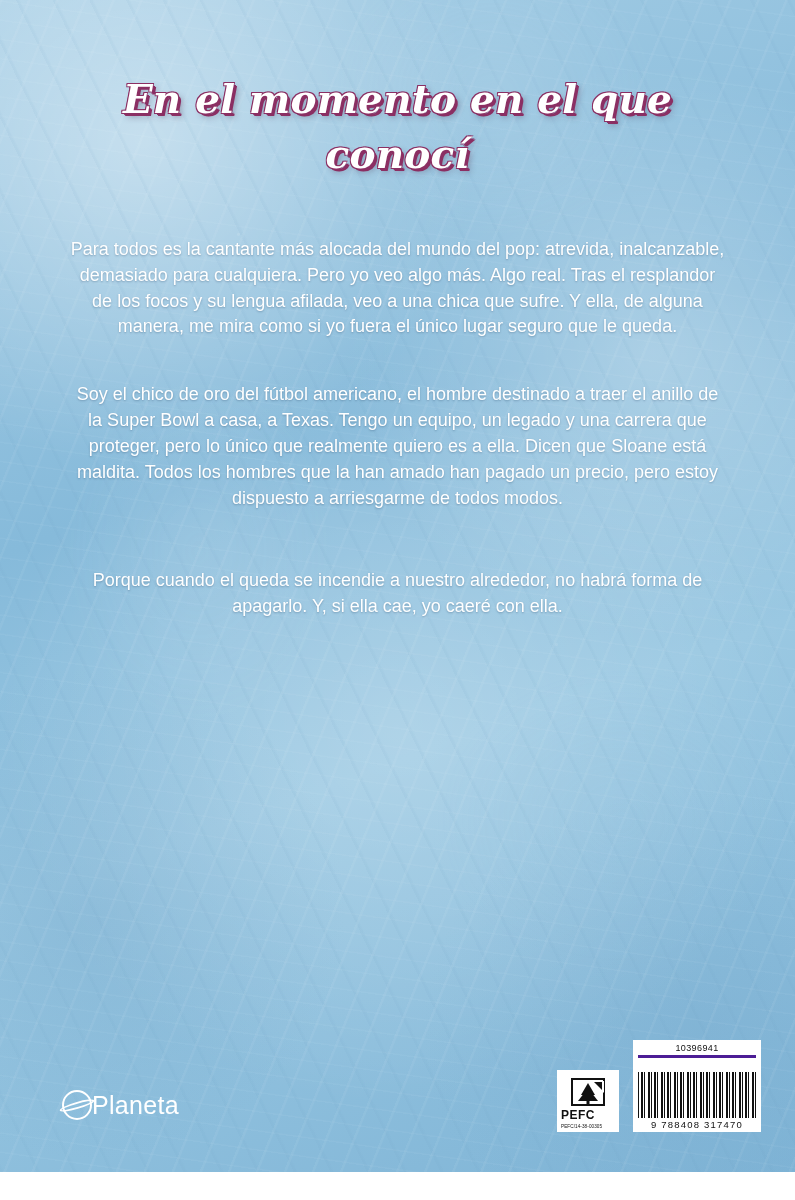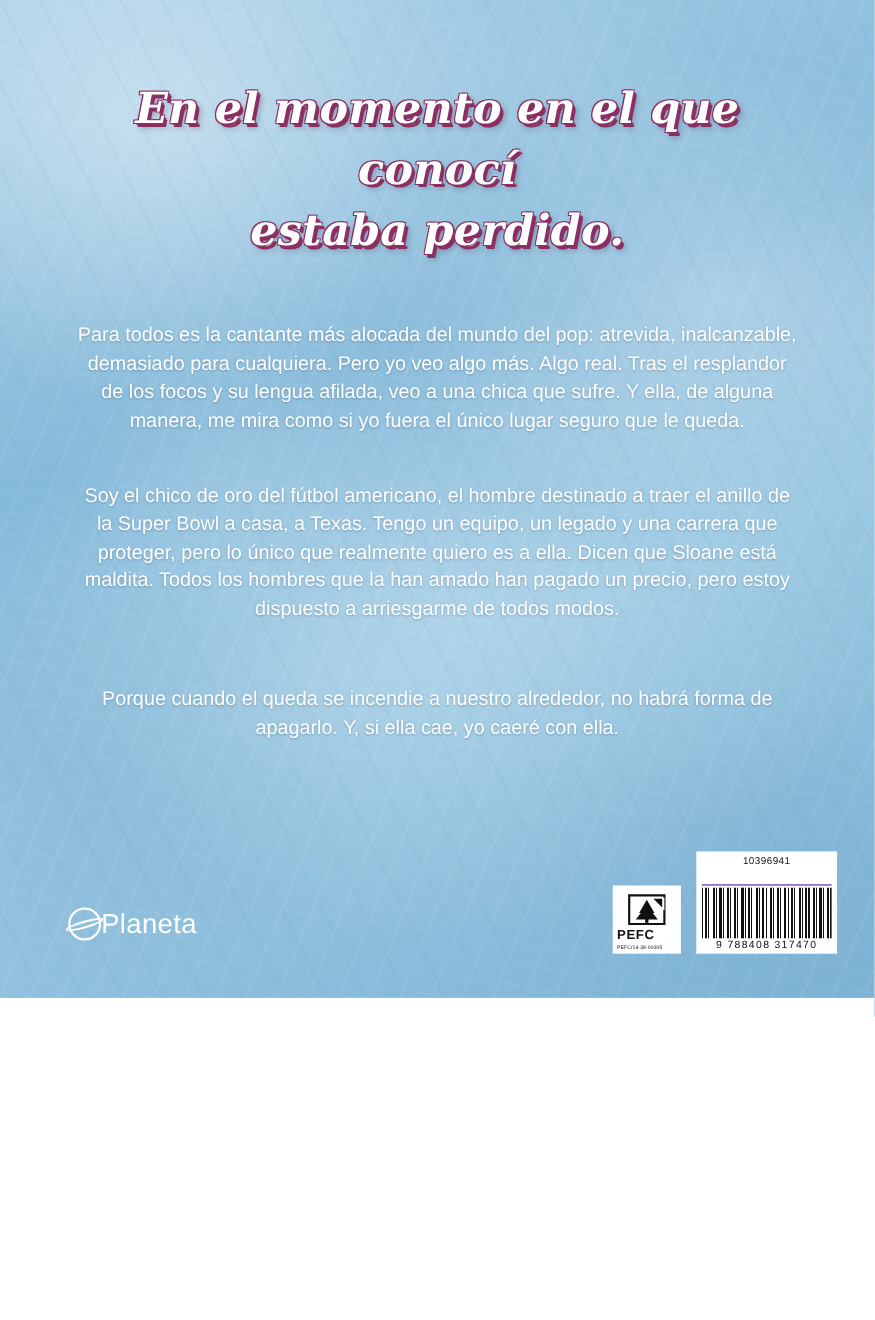--- a/index.html
+++ b/index.html
@@ -9,21 +9,21 @@
   body {
     width: 795px;
     height: 1200px;
     font-family: "Liberation Sans", sans-serif;
     overflow: hidden;
   }
 
   .back-cover {
     position: relative;
     width: 795px;
-    height: 907px;
+    height: 1172px;
     box-sizing: border-box;
     background-color: #8fc0dd;
     background-image:
       radial-gradient(ellipse 60% 40% at 18% 12%, rgba(255,255,255,0.42), rgba(255,255,255,0) 70%),
       radial-gradient(ellipse 55% 35% at 82% 30%, rgba(255,255,255,0.30), rgba(255,255,255,0) 70%),
       radial-gradient(ellipse 70% 45% at 50% 62%, rgba(255,255,255,0.22), rgba(255,255,255,0) 72%),
       radial-gradient(ellipse 45% 30% at 12% 78%, rgba(120,170,205,0.40), rgba(120,170,205,0) 70%),
       radial-gradient(ellipse 50% 30% at 88% 88%, rgba(120,170,205,0.38), rgba(120,170,205,0) 70%),
       linear-gradient(160deg, #a8cfe6 0%, #86bada 38%, #9ac8e2 62%, #7fb4d6 100%);
     overflow: hidden;
@@ -195,23 +195,23 @@
     width: 128px;
     background: #ffffff;
     padding: 3px 5px 2px;
     box-sizing: border-box;
   }
   .barcode-top {
     text-align: center;
     font-size: 9px;
     color: #111;
     letter-spacing: 0.4px;
-    border-bottom: 1px solid #4c1d95;
-    padding-bottom: 17px;
-    margin-bottom: 2px;
+    border-bottom: 3px solid #4c1d95;
+    padding-bottom: 2px;
+    margin-bottom: 14px;
   }
   .barcode-bars {
     height: 46px;
     width: 100%;
     background-image: repeating-linear-gradient(
       to right,
       #111 0px, #111 1px, #fff 1px, #fff 3px,
       #111 3px, #111 5px, #fff 5px, #fff 6px,
       #111 6px, #111 7px, #fff 7px, #fff 10px,
       #111 10px, #111 12px, #fff 12px, #fff 13px
@@ -230,21 +230,20 @@
 <body>
 
 <div class="back-cover">
   <div class="texture"></div>
   <div class="texture2"></div>
 
   <div class="content">
 
     <h1 class="headline">
       <span class="ln">En el momento en el que conocí</span>
-      <span class="ln">estaba perdido.</span>
     </h1>
 
     <p class="blurb p1">Para todos es la cantante más alocada del mundo del pop: atrevida, inalcanzable, demasiado para cualquiera. Pero yo veo algo más. Algo real. Tras el resplandor de los focos y su lengua afilada, veo a una chica que sufre. Y ella, de alguna manera, me mira como si yo fuera el único lugar seguro que le queda.</p>
 
 
     <p class="blurb p2">Soy el chico de oro del fútbol americano, el hombre destinado a traer el anillo de la Super Bowl a casa, a Texas. Tengo un equipo, un legado y una carrera que proteger, pero lo único que realmente quiero es a ella. Dicen que Sloane está maldita. Todos los hombres que la han amado han pagado un precio, pero estoy dispuesto a arriesgarme de todos modos.</p>
 
     <p class="blurb p3">Porque cuando el queda se incendie a nuestro alrededor, no habrá forma de apagarlo. Y, si ella cae, yo caeré con ella.</p>
 
   </div>

